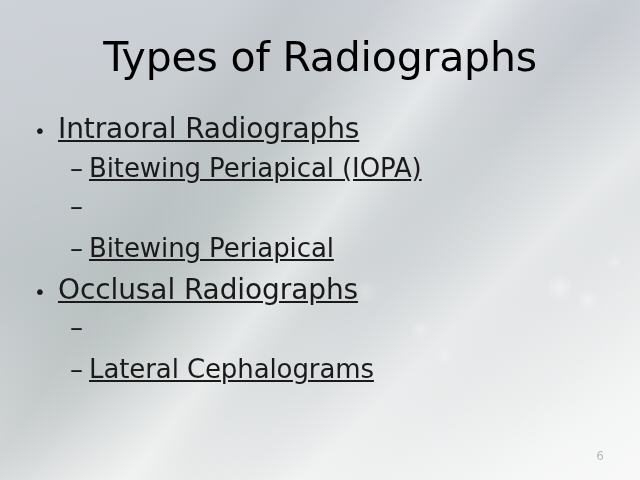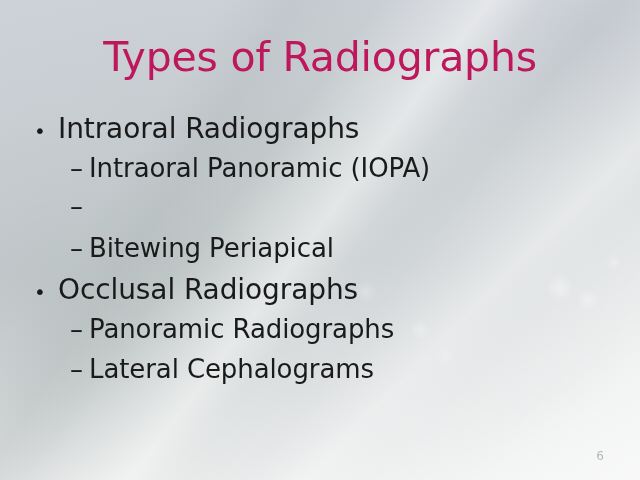--- a/index.html
+++ b/index.html
@@ -106,21 +106,21 @@
 
   #title {
     position: absolute;
     left: 0;
     right: 0;
     top: 33px;
     text-align: center;
     font-size: 41px;
     font-weight: 400;
     letter-spacing: -0.2px;
-    color: #be185d;
+    color: #000000;
     white-space: nowrap;
   }
 
   #body-list {
     position: absolute;
     left: 0;
     top: 112px;
     width: 640px;
   }
 
@@ -152,20 +152,21 @@
     width: 24px;
   }
   .lvl2 .marker {
     font-size: 26px;
     line-height: 1;
     width: 19px;
   }
   .li-text {
     flex: 0 0 auto;
     letter-spacing: -0.1px;
+    text-decoration: underline;
   }
 
   #slide-number {
     position: absolute;
     left: 590px;
     top: 449px;
     width: 20px;
     text-align: center;
     font-size: 12px;
     color: #b4b9bc;
@@ -192,40 +193,39 @@
 
     <div id="body-list">
 
       <div class="li lvl1">
         <span class="marker">•</span>
         <span class="li-text">Intraoral Radiographs</span>
       </div>
 
       <div class="li lvl2">
         <span class="marker">–</span>
-        <span class="li-text">Intraoral Panoramic (IOPA)</span>
+        <span class="li-text">Bitewing Periapical (IOPA)</span>
       </div>
 
       <div class="li lvl2">
         <span class="marker">–</span>
       </div>
 
       <div class="li lvl2">
         <span class="marker">–</span>
         <span class="li-text">Bitewing Periapical</span>
       </div>
 
       <div class="li lvl1">
         <span class="marker">•</span>
         <span class="li-text">Occlusal Radiographs</span>
       </div>
 
       <div class="li lvl2">
         <span class="marker">–</span>
-        <span class="li-text">Panoramic Radiographs</span>
       </div>
 
       <div class="li lvl2">
         <span class="marker">–</span>
         <span class="li-text">Lateral Cephalograms</span>
       </div>
 
     </div>
 
     <div id="slide-number">6</div>

